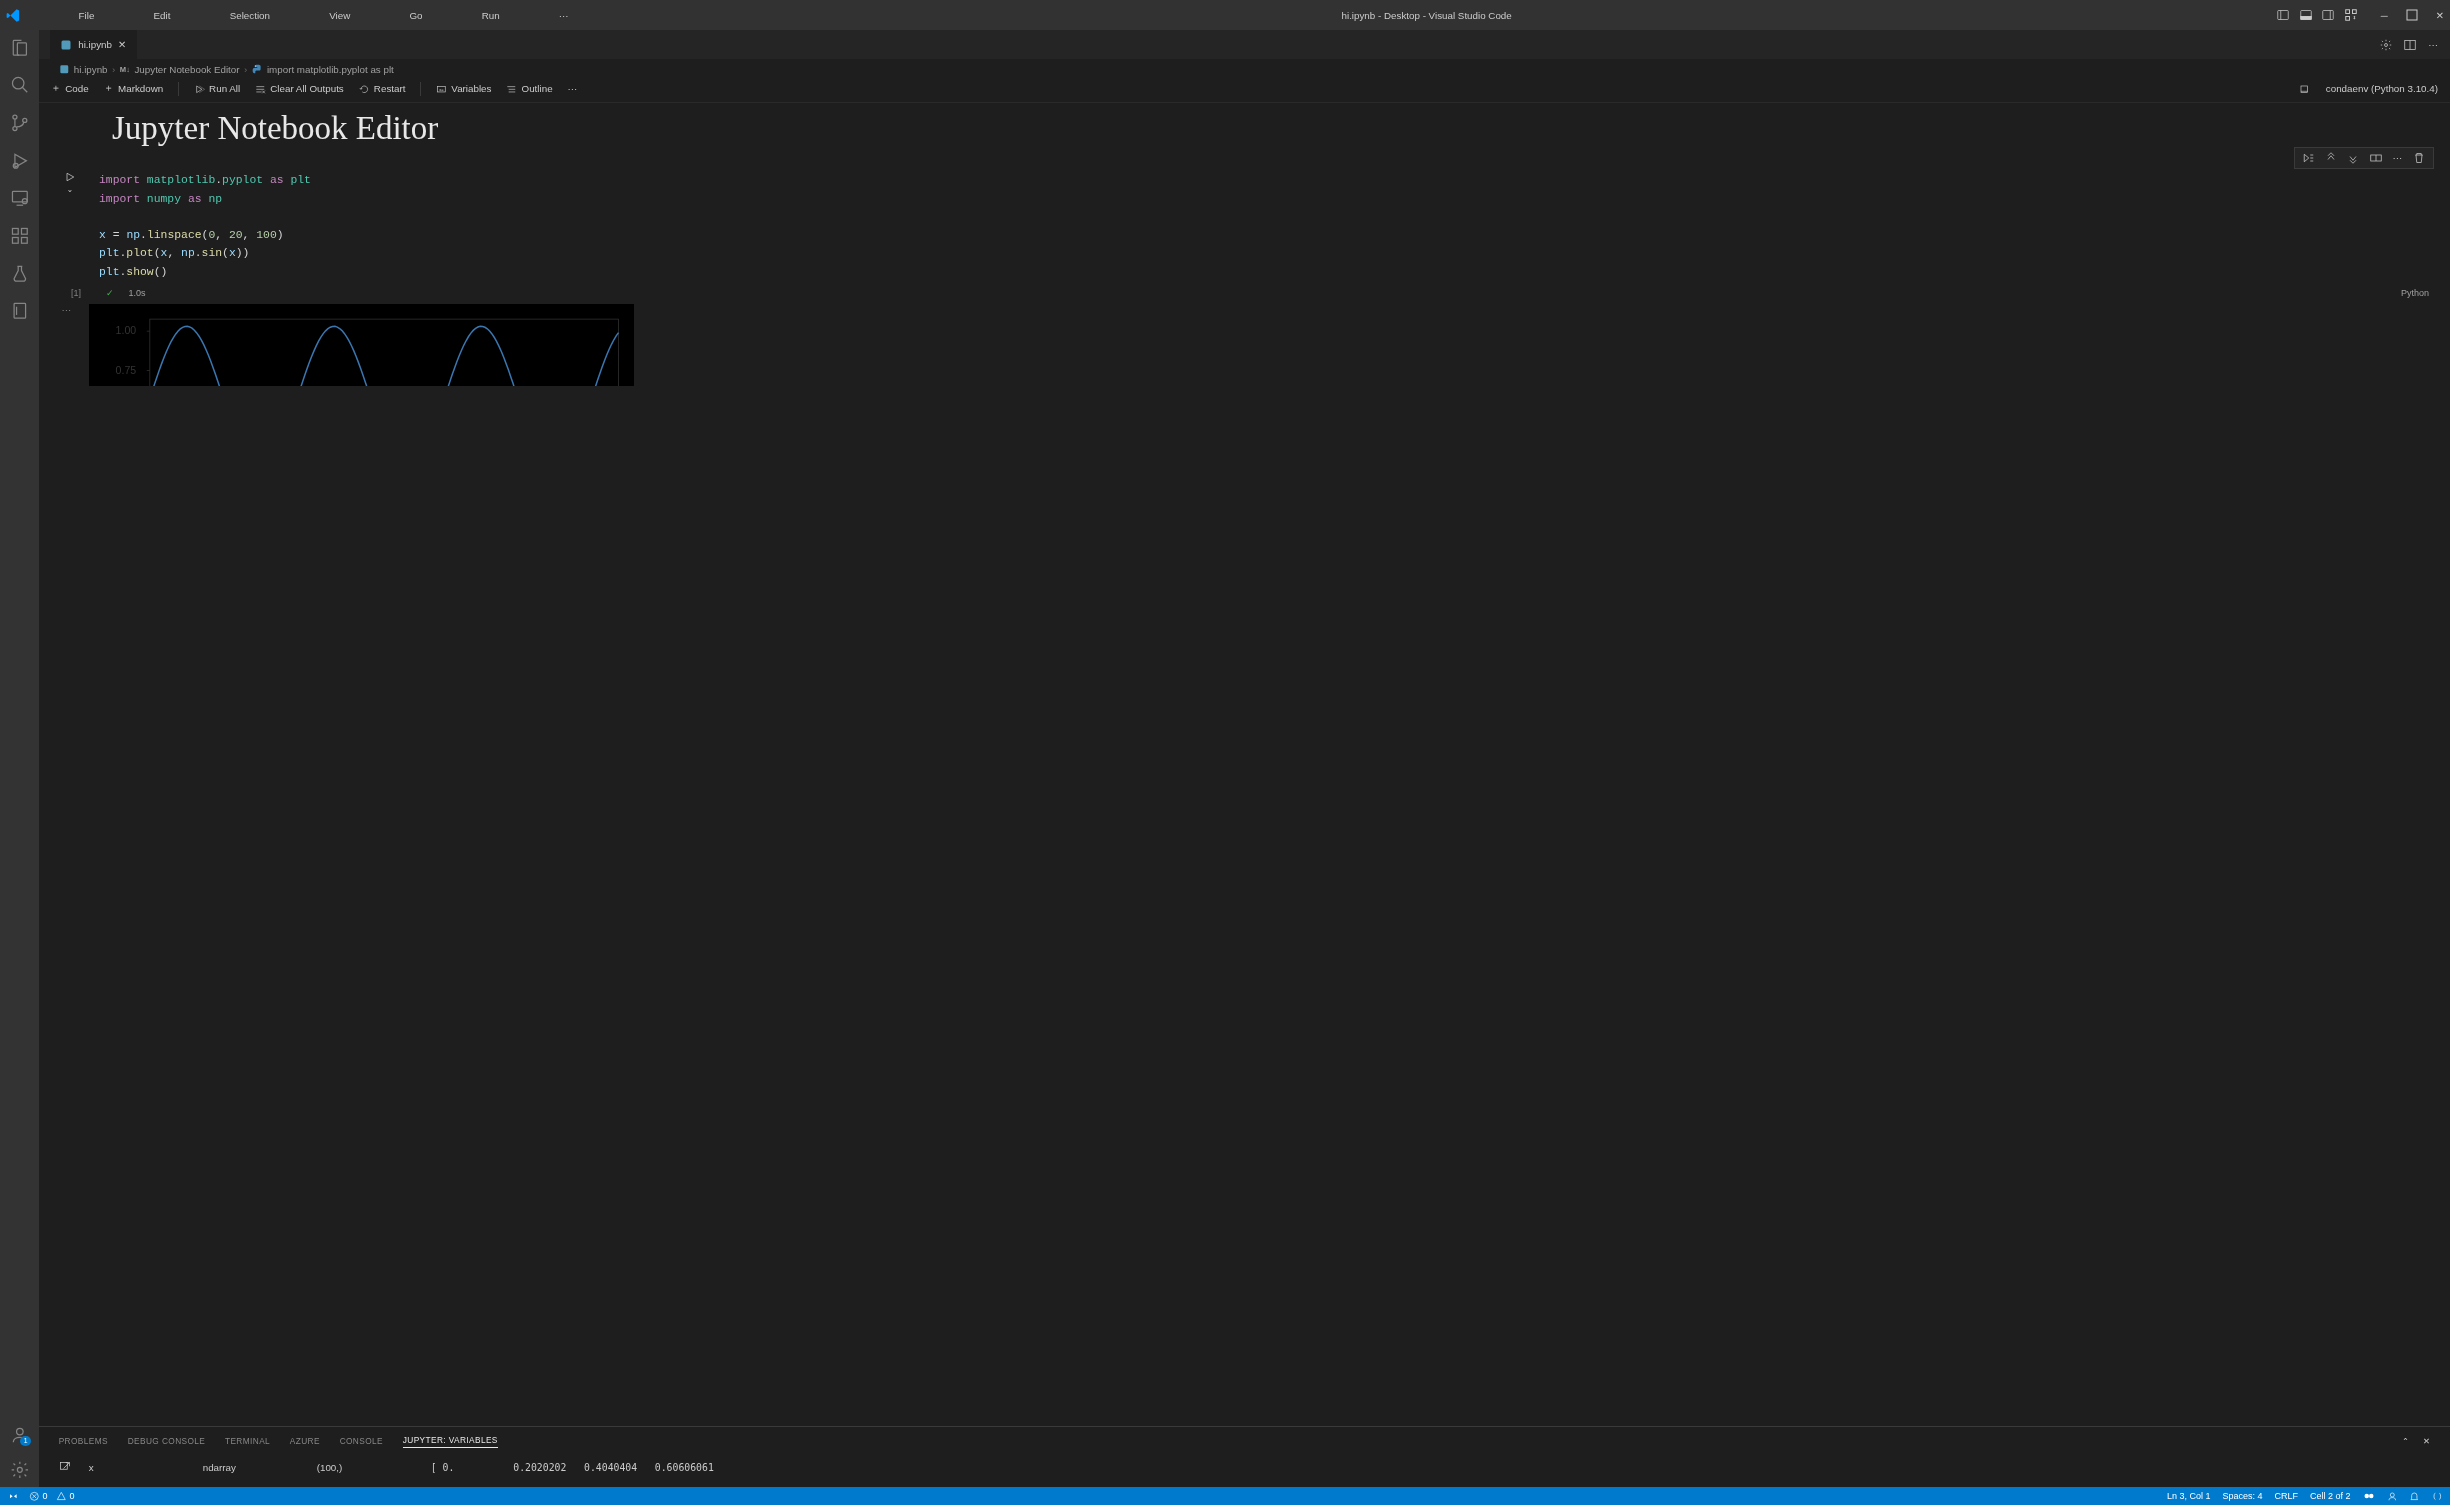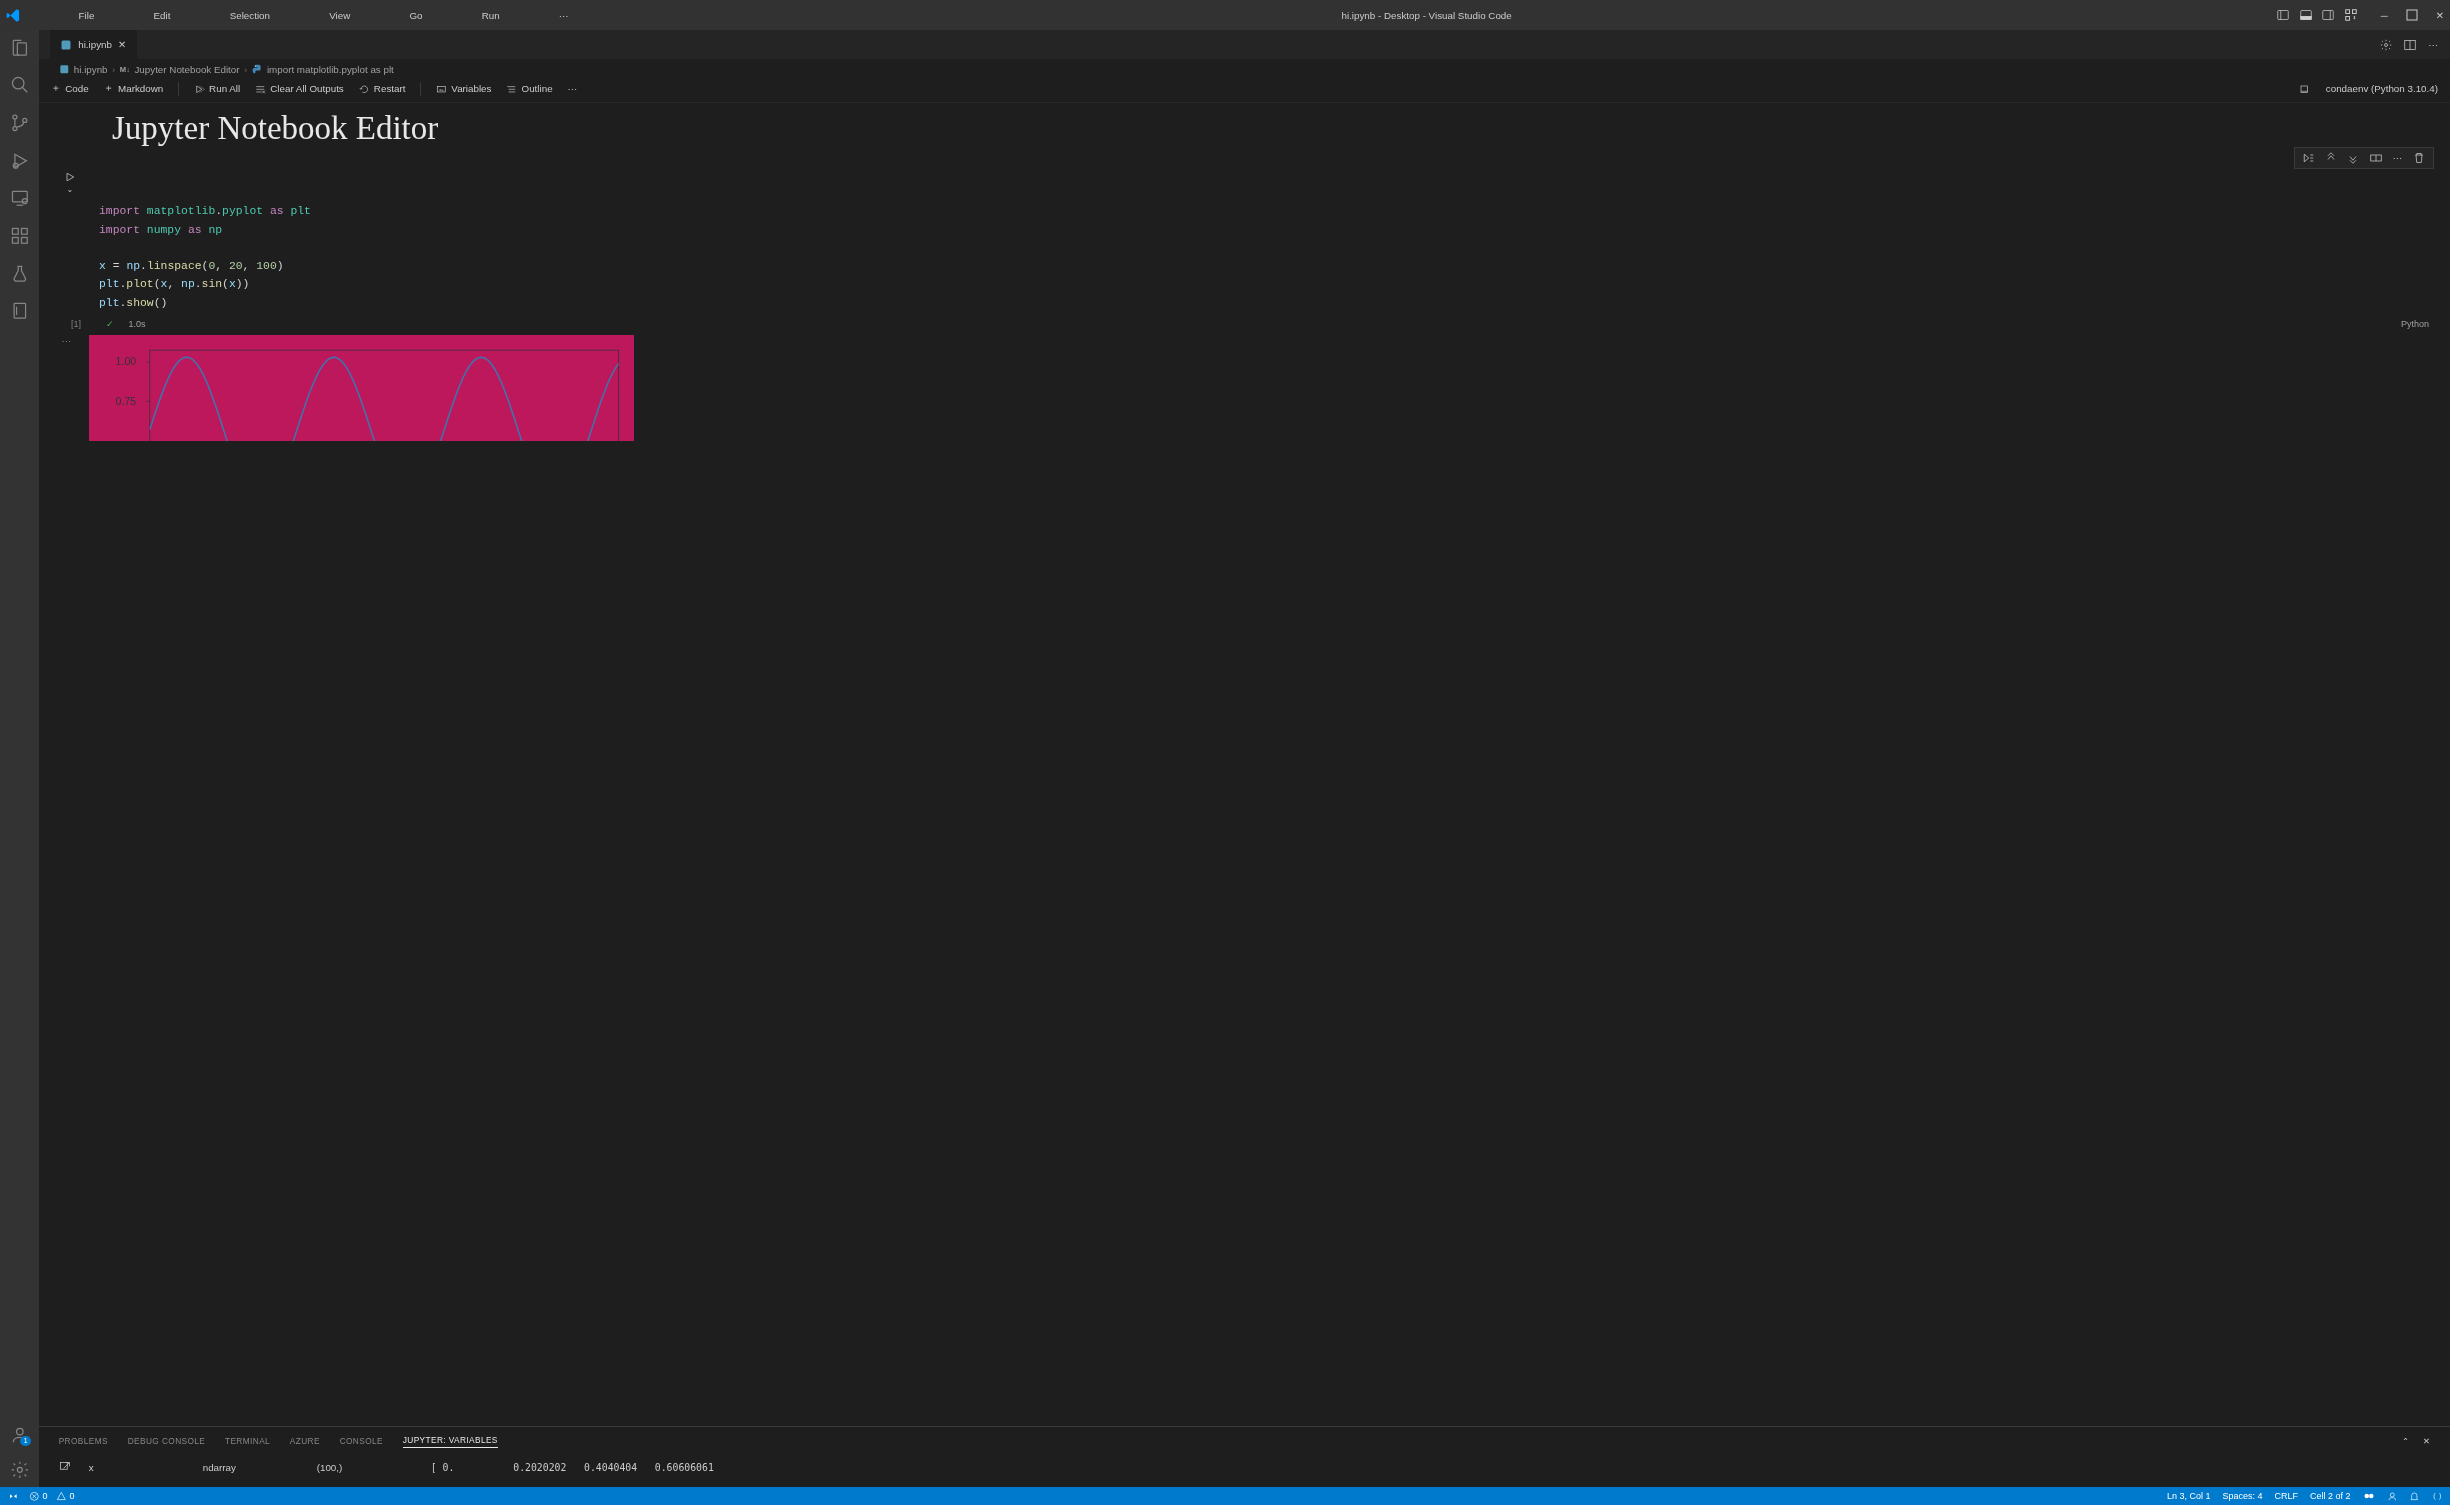--- a/index.html
+++ b/index.html
@@ -148,21 +148,20 @@
     .run-btn { color: #cccccc; }
     .cell-content { flex: 1; }
     .cell-border { border-left: 1.5px solid transparent; }
     pre.code {
       font-family: Consolas, "Courier New", monospace;
       font-size: 11.4px;
       line-height: 1.6;
       padding: 4.5px 9px;
       white-space: pre;
       color: #d4d4d4;
-      margin-top: 31px;
     }
     .kw { color: #c586c0; }
     .mod { color: #4ec9b0; }
     .func { color: #dcdcaa; }
     .num { color: #b5cea8; }
     .var { color: #9cdcfe; }
     .op { color: #d4d4d4; }
     
     .cell-floating-toolbar {
       position: absolute;
@@ -188,23 +187,23 @@
     .cell-status .exec-count { color: #808080; width: 30px; margin-left: -38px; text-align: center; position: relative; }
     .check { color: #4caf50; }
     .lang-label { margin-left: auto; }
 
     .output-area {
       display: flex;
       margin-top: 3px;
     }
     .output-gutter { width: 38px; color: #888; padding-left: 10.6px; }
     .plot-container {
-      background: #be185d;
+      background: #000000;
       width: 545px;
-      height: 106px;
+      height: 82px;
       position: relative;
       overflow: hidden;
     }
     .plot-svg { width: 100%; height: 189px; }
 
     .panel-area {
       background: #1e1e1e;
       border-top: 0.8px solid #3a3a3a;
     }
     .panel-tabs {

